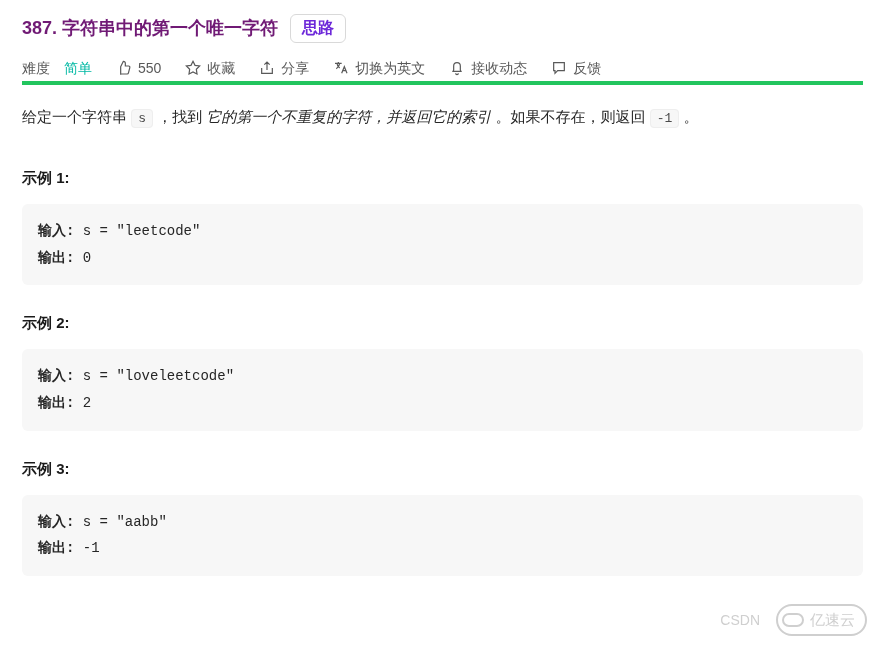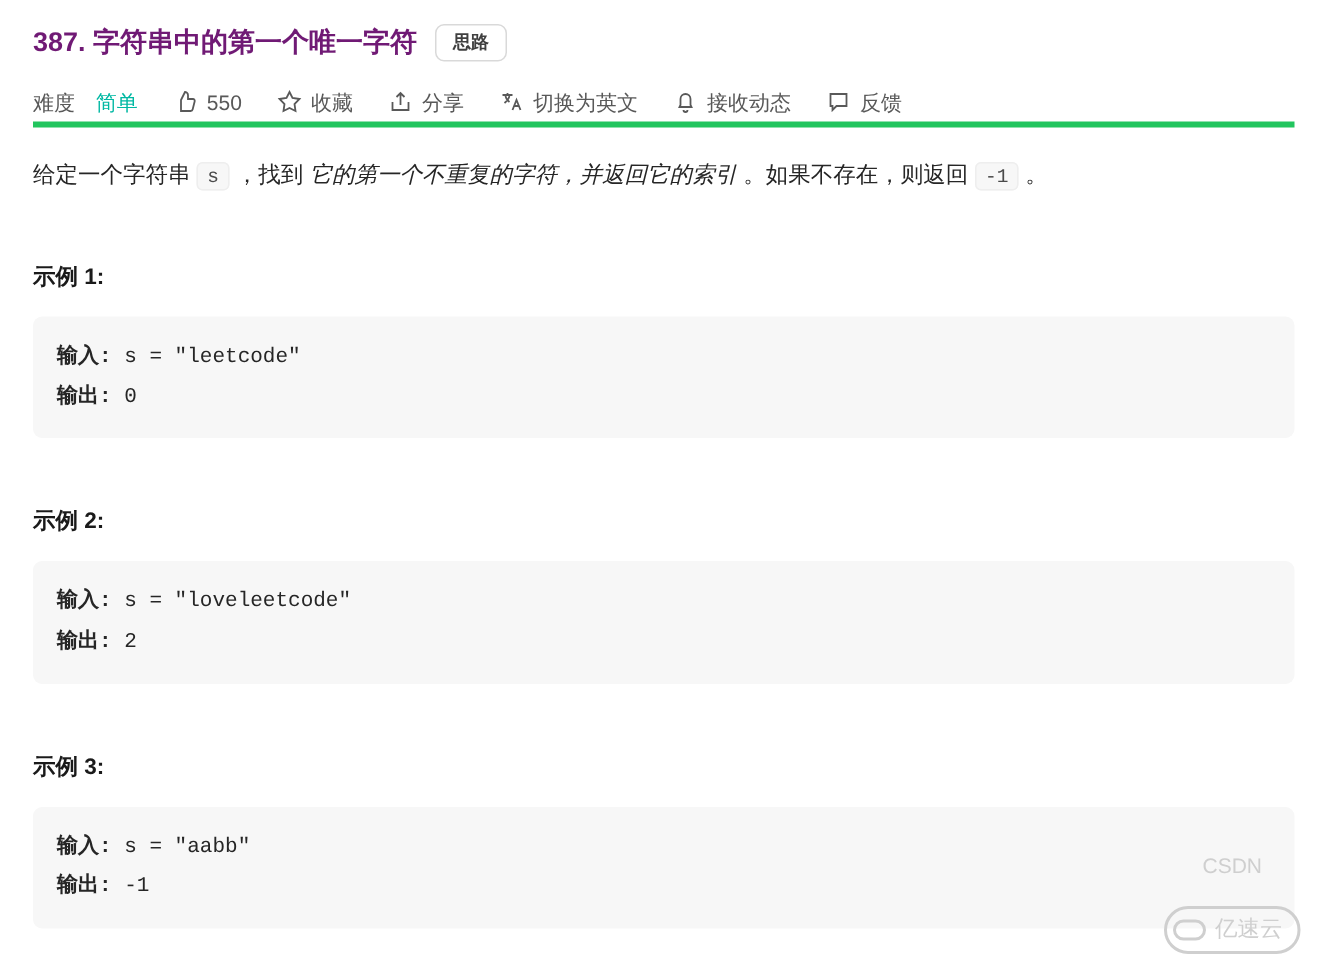--- a/index.html
+++ b/index.html
@@ -21,23 +21,23 @@
     .title {
       font-size: 18px;
       font-weight: 600;
       color: #701a75;
     }
     .hint-btn {
       border: 1px solid #d9d9d9;
       background: #fff;
       border-radius: 6px;
       padding: 3px 11px;
-      font-size: 12px;
+      font-size: 16px;
       font-weight: 600;
-      color: #404040;
+      color: #6d28d9;
       cursor: pointer;
     }
     .toolbar {
       display: flex;
       align-items: center;
       gap: 24px;
       padding-bottom: 2px;
       border-bottom: 4px solid #22c55e;
       margin-bottom: 20px;
       font-size: 14px;
@@ -74,21 +74,20 @@
       font-family: "SFMono-Regular", Consolas, "Courier New", monospace;
       font-size: 13px;
       color: #4a4a4a;
     }
     .description .italic { font-style: italic; text-align: center; }
     .example-title {
       font-weight: 700;
       font-size: 15px;
       margin-bottom: 14px;
       color: #1a1a1a;
-      margin-top: 44px;
     }
     .code-block {
       background: #f7f7f7;
       border-radius: 6px;
       padding: 14px 16px;
       font-family: "SFMono-Regular", Consolas, "Courier New", monospace;
       font-size: 14px;
       color: #262626;
       line-height: 1.9;
       margin-bottom: 26px;
@@ -97,21 +96,20 @@
     .code-block .label { font-weight: 700; }
     .watermark {
       position: absolute;
       right: 18px;
       bottom: 10px;
       display: flex;
       align-items: center;
       gap: 16px;
       color: #cfcfcf;
       font-size: 14px;
-      flex-direction: column;
     }
     .everywhere {
       display: inline-flex;
       align-items: center;
       gap: 6px;
       border: 2px solid #cfcfcf;
       border-radius: 16px;
       padding: 2px 10px 2px 4px;
       font-size: 15px;
     }

